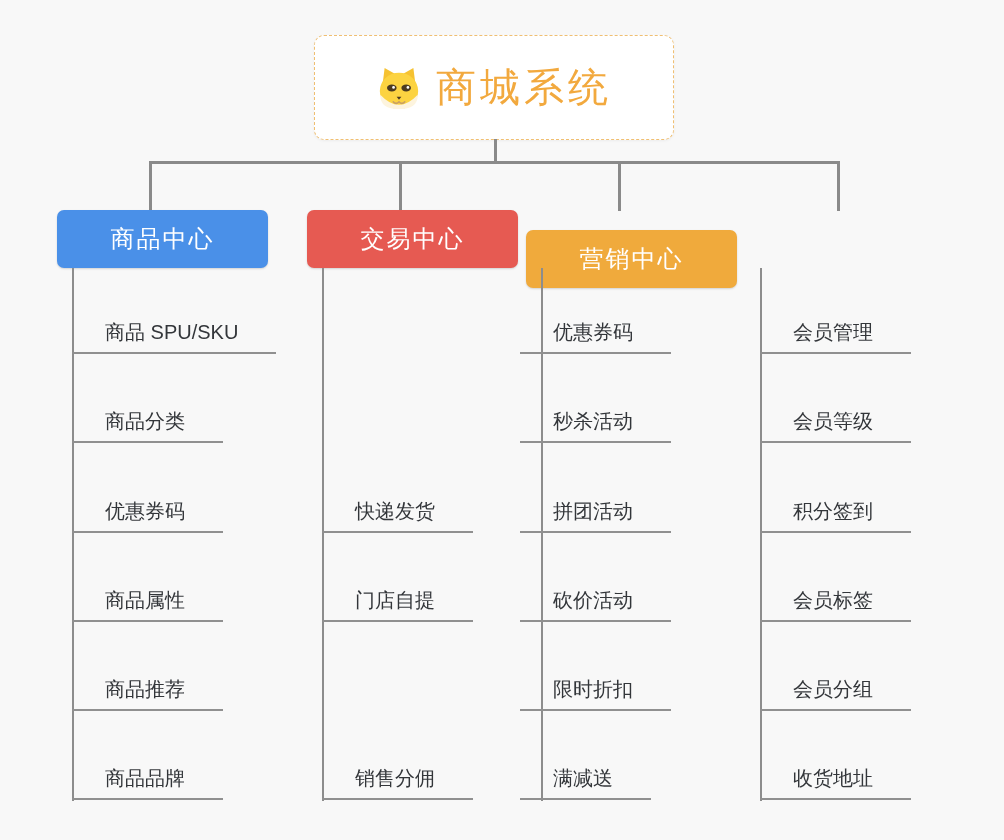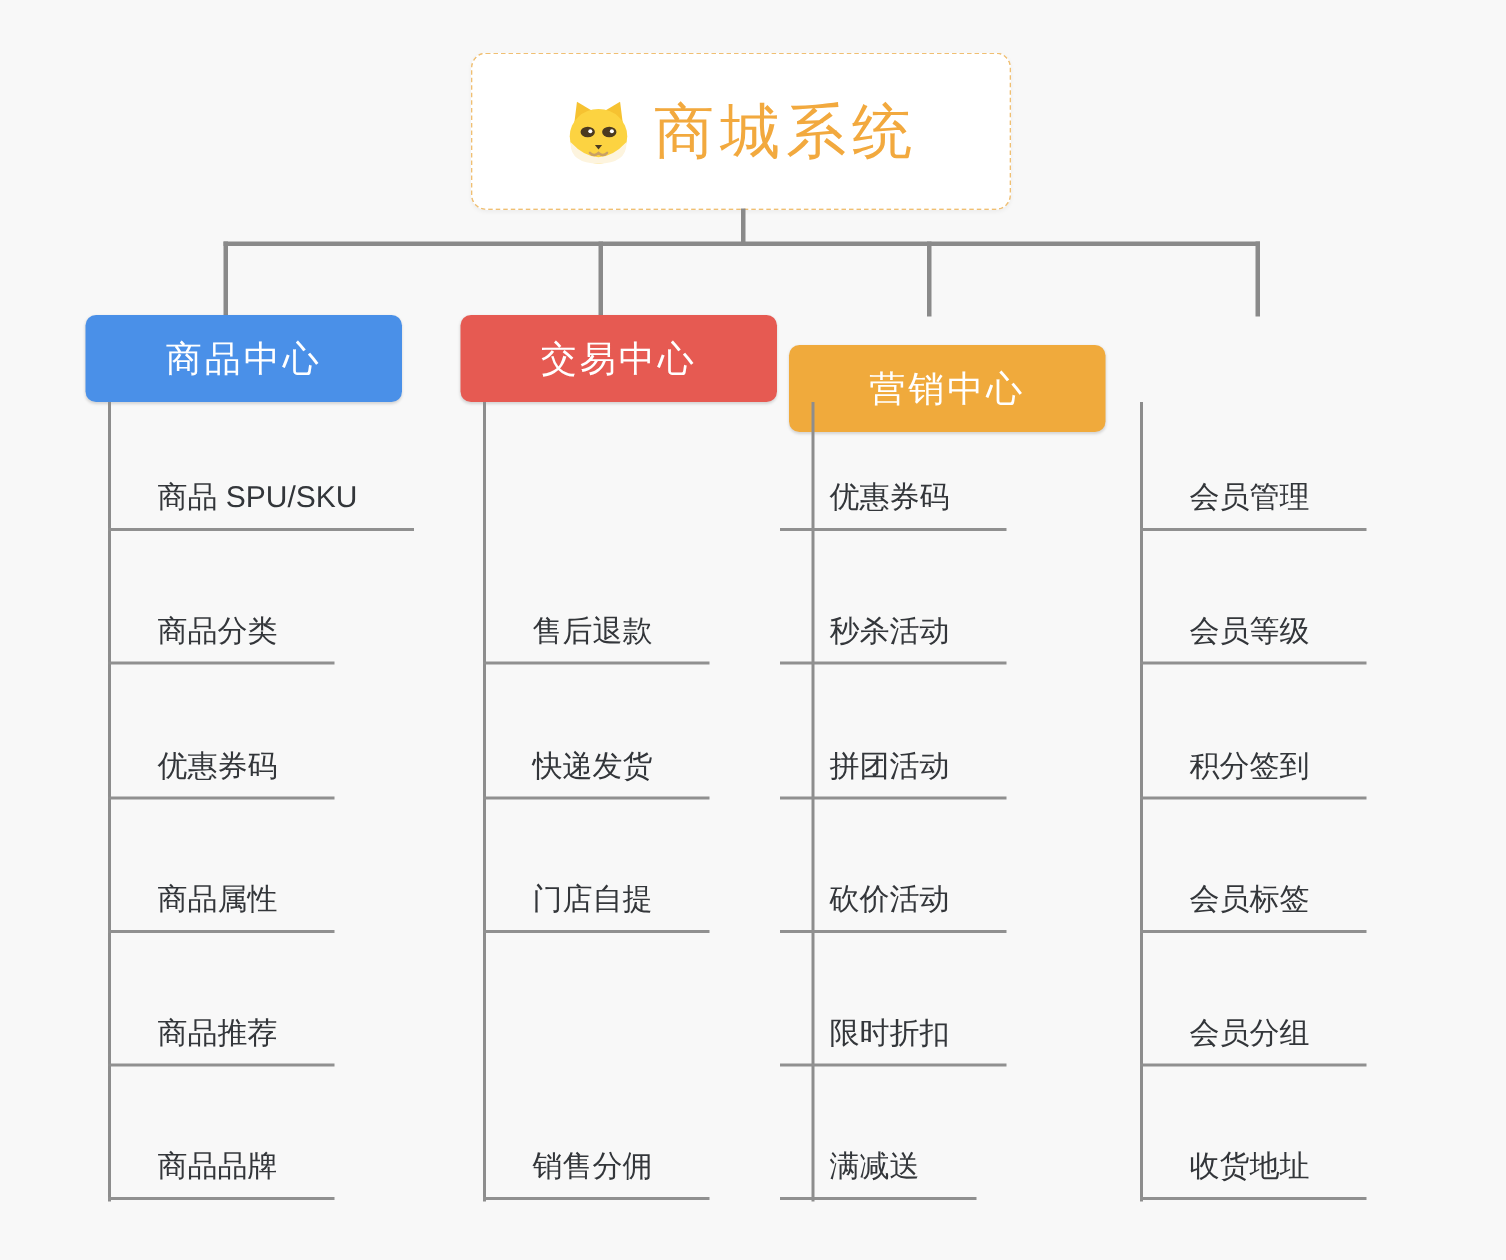--- a/index.html
+++ b/index.html
@@ -108,21 +108,20 @@
   <div class="connector colline c2"></div>
   <div class="connector colline c3"></div>
 
   <div class="leaf c0 r0">商品 SPU/SKU</div>
   <div class="leaf c0 r1">商品分类</div>
   <div class="leaf c0 r2">优惠券码</div>
   <div class="leaf c0 r3">商品属性</div>
   <div class="leaf c0 r4">商品推荐</div>
   <div class="leaf c0 r5">商品品牌</div>
 
-  <div class="leaf c1 r1">售后退款</div>
   <div class="leaf c1 r2">快递发货</div>
   <div class="leaf c1 r3">门店自提</div>
   <div class="leaf c1 r5">销售分佣</div>
 
   <div class="leaf c2 r0">优惠券码</div>
   <div class="leaf c2 r1">秒杀活动</div>
   <div class="leaf c2 r2">拼团活动</div>
   <div class="leaf c2 r3">砍价活动</div>
   <div class="leaf c2 r4">限时折扣</div>
   <div class="leaf c2 r5">满减送</div>

